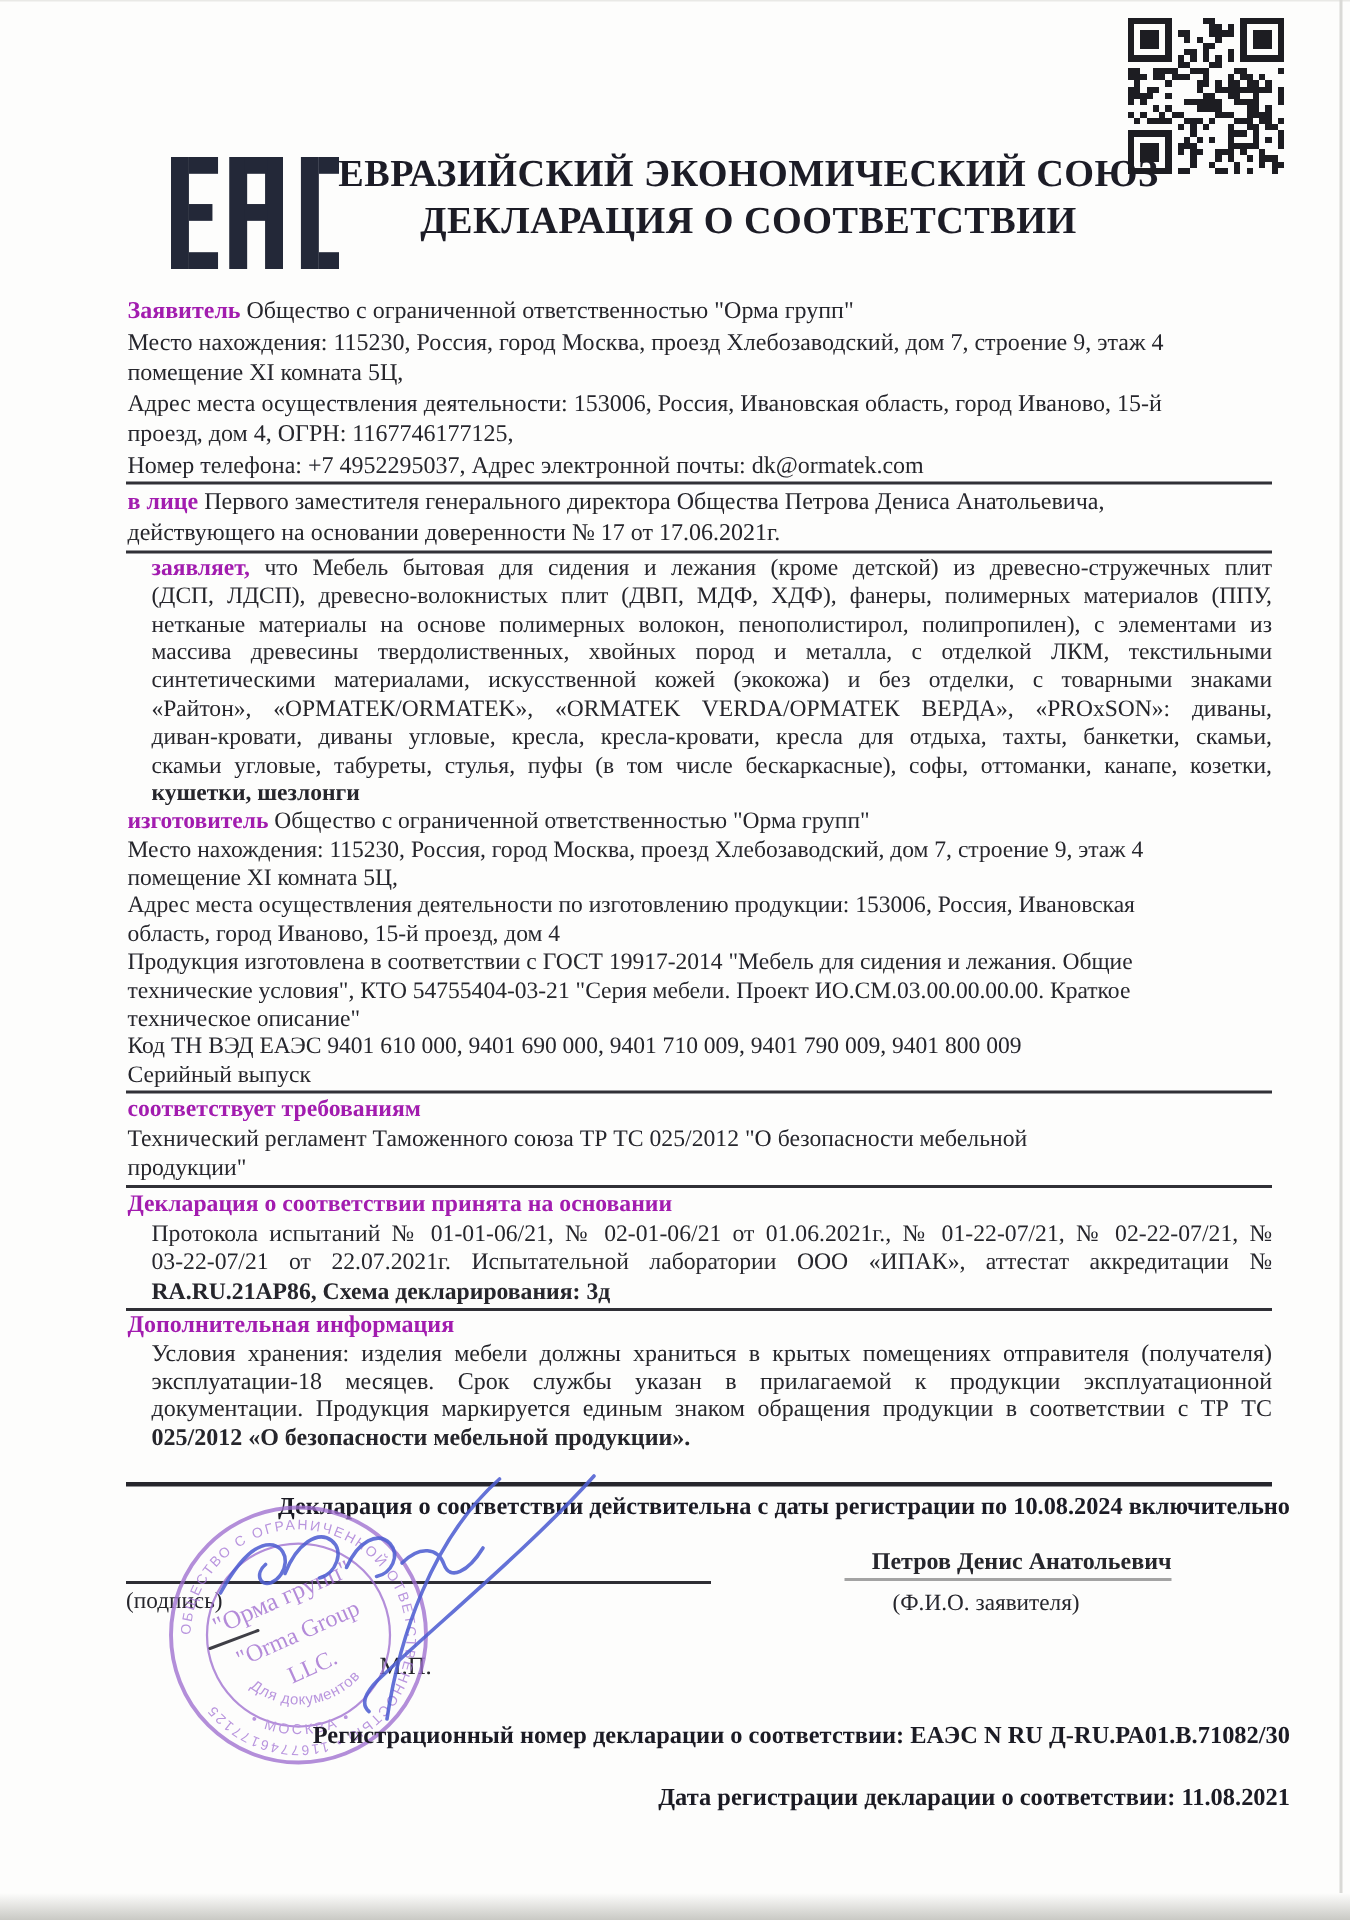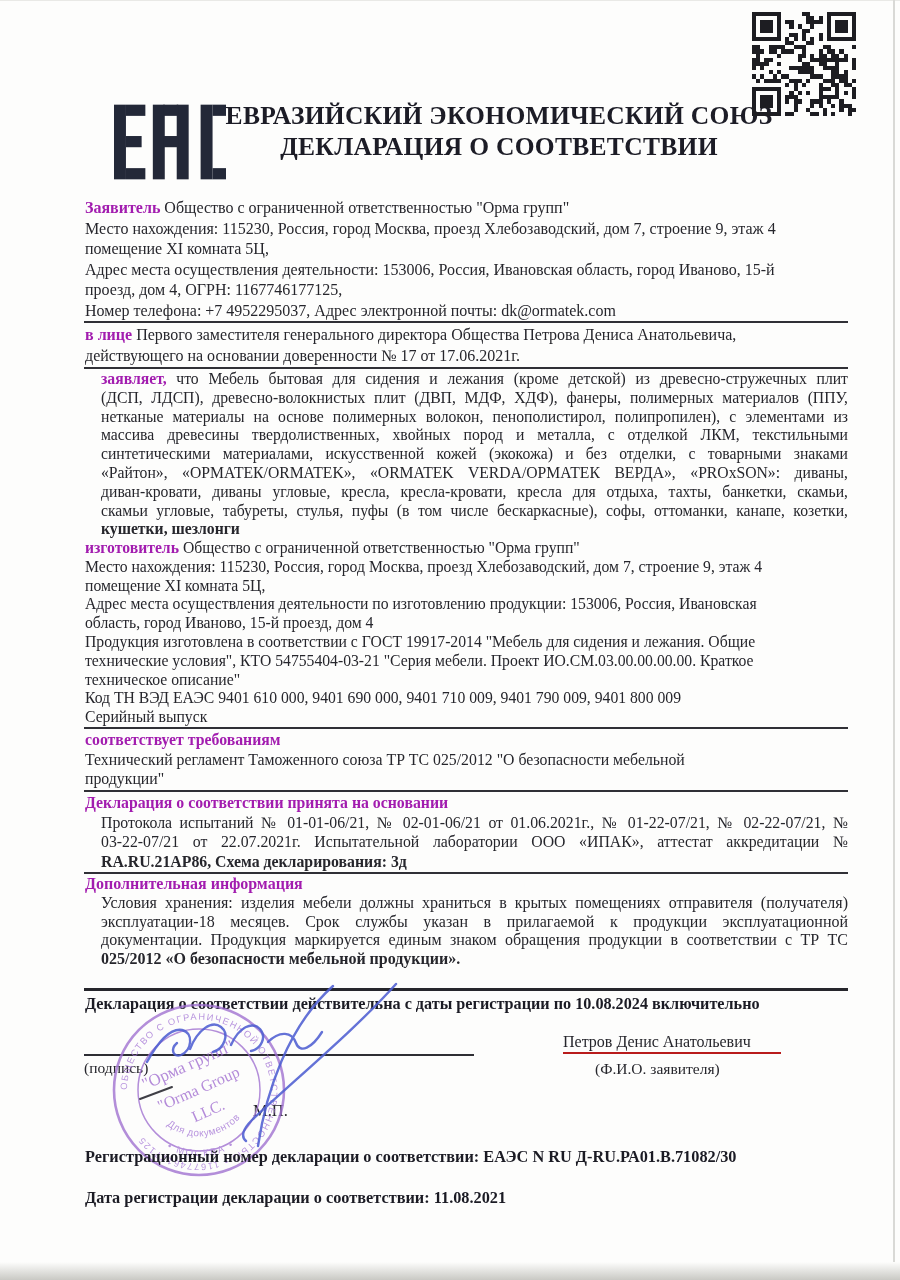--- a/index.html
+++ b/index.html
@@ -20,26 +20,26 @@
   .blk{left:85px; width:775px; font-size:16px; line-height:20.6px;}
   .pre{white-space:pre-line;}
   b{color:#a21caf;}
   .mid{font-size:15.7px; line-height:18.8px; width:763px;}
   .low{font-size:15.8px; line-height:19.5px; width:763px;}
   .info{font-size:16px; line-height:18.8px; width:763px;}
   .jl{text-align:justify; text-align-last:justify;margin-left:16px;}
   .jl.last{text-align-last:left;font-weight:bold;}
   .hr{left:84px; width:764px; height:2px; background:#303036;}
   .hr.thick{height:3px; background:#26262c;}
-  .bold-line{font-weight:bold; font-size:16.2px; color:#1b1b24;}
+  .bold-line{font-weight:bold; font-size:16.2px; color:#1b1b24;text-align:right;}
   
   .sigline{left:84px; top:1054px; width:390px; height:2px; background:#2e2e34;}
   .cap{font-size:15.5px; }
-  .name-box{left:563px; top:1033px; width:218px; text-align:left;
-    font-size:16px; border-bottom:2px solid #b91c1c; padding-bottom:1px;}
+  .name-box{left:563px; top:1033px; width:218px; text-align:right;
+    font-size:16px; border-bottom:2px solid #a3a3a3; padding-bottom:1px;font-weight:bold;}
   .overlay{left:0; top:0; pointer-events:none;}
   
   .edge-right{left:893px; top:0; width:2px; height:1280px; background:#d9d9d6;}
   .edge-bottom{left:0; top:1262px; width:900px; height:18px;
     background:linear-gradient(#fdfdfc,#c9c9c4);}
   .edge-top{left:0; top:0; width:900px; height:1px; background:#e9e9e6;}
 </style>
 </head>
 <body>
 

